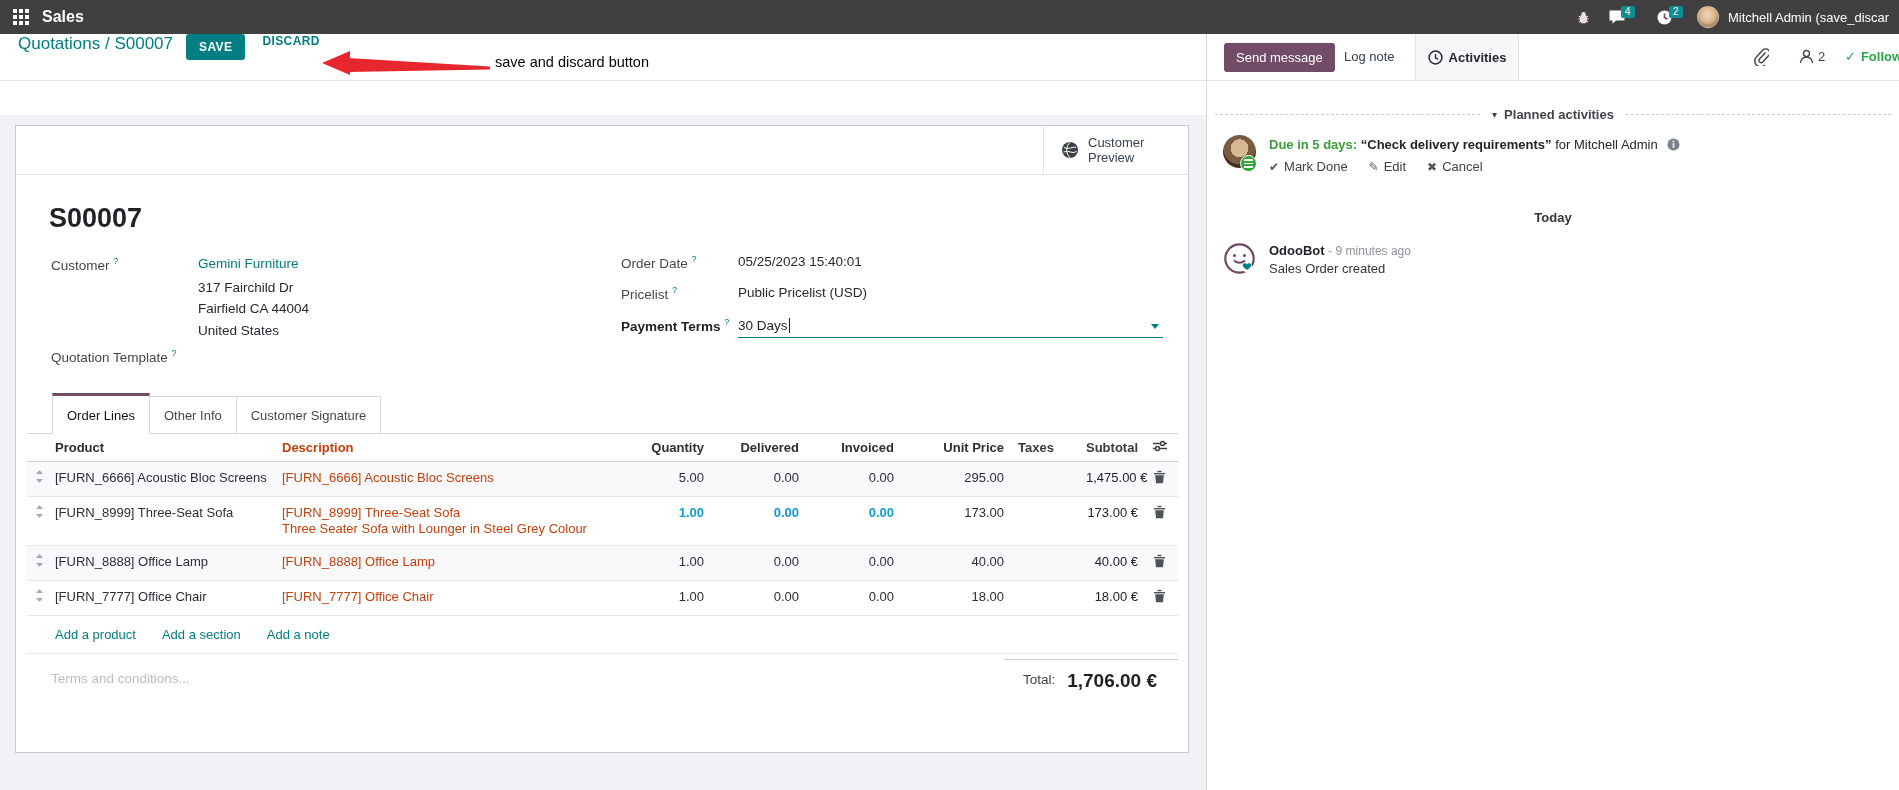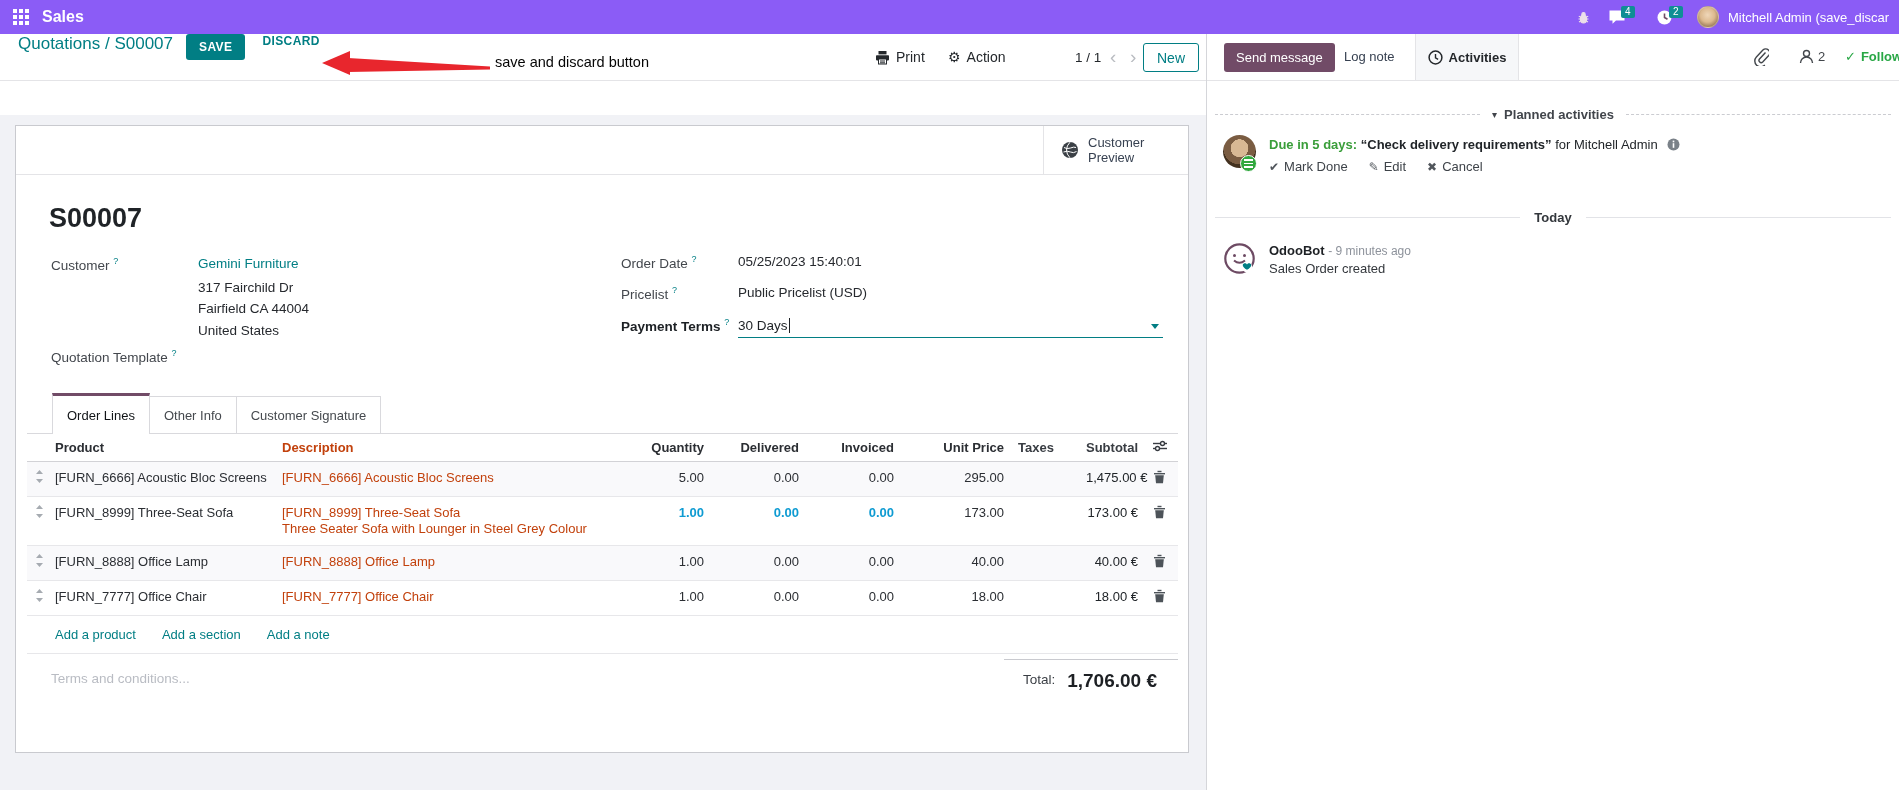--- a/index.html
+++ b/index.html
@@ -1,21 +1,21 @@
 <!DOCTYPE html>
 <html><head>
 <meta charset="utf-8">
 <style>
   * { margin:0; padding:0; box-sizing:border-box; }
   html,body { width:1899px; height:790px; overflow:hidden; }
   body { font-family:"Liberation Sans", sans-serif; background:#fff; position:relative; font-size:13px; color:#212529; }
   #app { position:absolute; inset:0; }
 
   
-  .navbar { position:absolute; left:0; top:0; width:1899px; height:34px; background:#8b5cf6; display:flex; align-items:center; color:#fff; }
+  .navbar { position:absolute; left:0; top:0; width:1899px; height:34px; background:#404040; display:flex; align-items:center; color:#fff; }
   .apps-icon { margin-left:13px; display:grid; grid-template-columns:repeat(3,4px); grid-gap:2px; }
   .apps-icon i { width:4px; height:4px; background:#fff; display:block; }
   .nav-brand { font-size:16px; font-weight:700; margin-left:13px; }
   .nav-menu { display:flex; margin-left:27px; }
   .nav-menu span { font-size:13px; color:rgba(255,255,255,.95); margin-right:27px; }
   .nav-icons { position:absolute; left:1576px; top:0; height:34px; display:flex; align-items:center; white-space:nowrap; }
   .nav-ic { position:relative; display:inline-flex; align-items:center; }
   .badge { position:absolute; top:-3px; left:13px; background:#0f8e95; color:#fff; font-size:10px; line-height:12px; padding:0 4px; border-radius:2px; }
   .nav-avatar { width:22px; height:22px; border-radius:50%; background:radial-gradient(circle at 48% 40%, #efd7b9 0%, #dcb98f 45%, #7d5f43 90%); border:1px solid rgba(255,255,255,.3); }
   .nav-user { font-size:13px; margin-left:9px; }
@@ -124,21 +124,21 @@
   .act-badge { position:absolute; left:33px; top:121px; width:17px; height:17px; border-radius:50%; background:#31a83e; border:1.5px solid #fff; display:flex; flex-direction:column; justify-content:center; align-items:center; }
   .act-badge i { display:block; width:9px; height:1.5px; background:#fff; margin:1px 0; }
   .act-line1 { position:absolute; left:62px; top:103px; font-size:13px; color:#212529; white-space:nowrap; }
   .act-due { color:#3a9e3a; font-weight:700; }
   .act-title { font-weight:700; }
   .act-line2 { position:absolute; left:62px; top:125px; font-size:13px; color:#3e4349; display:flex; align-items:center; }
   .act-line2 .ic { font-family:"DejaVu Sans", sans-serif; font-size:12px; margin-right:5px; color:#51565c; }
   .act-line2 .item { margin-right:21px; display:flex; align-items:center; }
   .info-ic { display:inline-block; vertical-align:-2px; margin-left:6px; }
 
-  .today-row { position:absolute; left:8px; right:8px; top:172px; height:22px; display:flex; align-items:center; color:#33373c; font-size:13px; font-weight:700; }
+  .today-row { position:absolute; left:8px; right:8px; top:172px; height:22px; display:flex; align-items:center; color:#33373c; font-size:13px; font-weight:700;flex-direction:column; }
   .today-row .line { flex:1; border-top:1px solid #e2e3e7; }
   .today-row .lbl { margin:0 14px; }
 
   .msg-avatar { position:absolute; left:16px; top:208px; width:33px; height:33px; }
   .msg-head { position:absolute; left:62px; top:209px; font-size:13px; }
   .msg-author { font-weight:700; color:#1d2024; }
   .msg-time { color:#8d929b; font-size:12px; }
   .msg-body { position:absolute; left:62px; top:227px; font-size:13px; color:#33373c; }
 </style>
 </head>
@@ -191,42 +191,20 @@
     <div class="breadcrumb-wrap">
       <span class="breadcrumb">Quotations / S00007</span>
       <span class="btn-save">SAVE</span>
       <span class="btn-discard">DISCARD</span>
     </div>
     <svg class="annotation-arrow" width="200" height="40" viewBox="0 0 200 40">
       <polygon points="48,14 190,22.5 190,25.5 48,28" fill="#e8262d"></polygon>
       <polygon points="22,19 50,7 50,31" fill="#e8262d"></polygon>
     </svg>
     <span class="annotation-text">save and discard button</span>
-    <div class="cp-right">
-      <span class="cp-item cp-print">
-        <svg width="15" height="15" viewBox="0 0 15 15">
-            <g fill="#24282c">
-              <rect x="3.5" y="1" width="8" height="3.4"></rect>
-              <rect x="1" y="5.2" width="13" height="5.2" rx="0.8"></rect>
-              <rect x="3.5" y="9" width="8" height="5" fill="#fff" stroke="#24282c" stroke-width="1"></rect>
-              <line x1="5" y1="11" x2="10" y2="11" stroke="#24282c"></line>
-              <line x1="5" y1="12.8" x2="10" y2="12.8" stroke="#24282c"></line>
-            </g>
-          </svg>
-        <span>Print</span>
-      </span>
-      <span class="cp-item cp-action">
-        <span class="gear">⚙</span>
-        <span>Action</span>
-      </span>
-      <span class="cp-item cp-pager">1 / 1</span>
-      <span class="cp-item pg-prev">‹</span>
-      <span class="cp-item pg-next">›</span>
-      <span class="btn-new">New</span>
-    </div>
   </div>
 
 
   <div class="content">
     <div class="sheet">
       <div class="preview-row">
         <div class="preview-btn">
           <svg width="18" height="18" viewBox="0 0 18 18">
               <circle cx="9" cy="9" r="8" fill="#3b4046"></circle>
               <path d="M3 6.5 q3 2 6.5 0.5 q3.5-1.5 5.5-0.5 M2.5 11 q4-1.5 7 0 q3 1.5 6-0.5 M9 1.2 q-3.5 3.5-3.5 7.8 q0 4.3 3.5 7.8" stroke="#fff" stroke-width="1" fill="none"></path>

